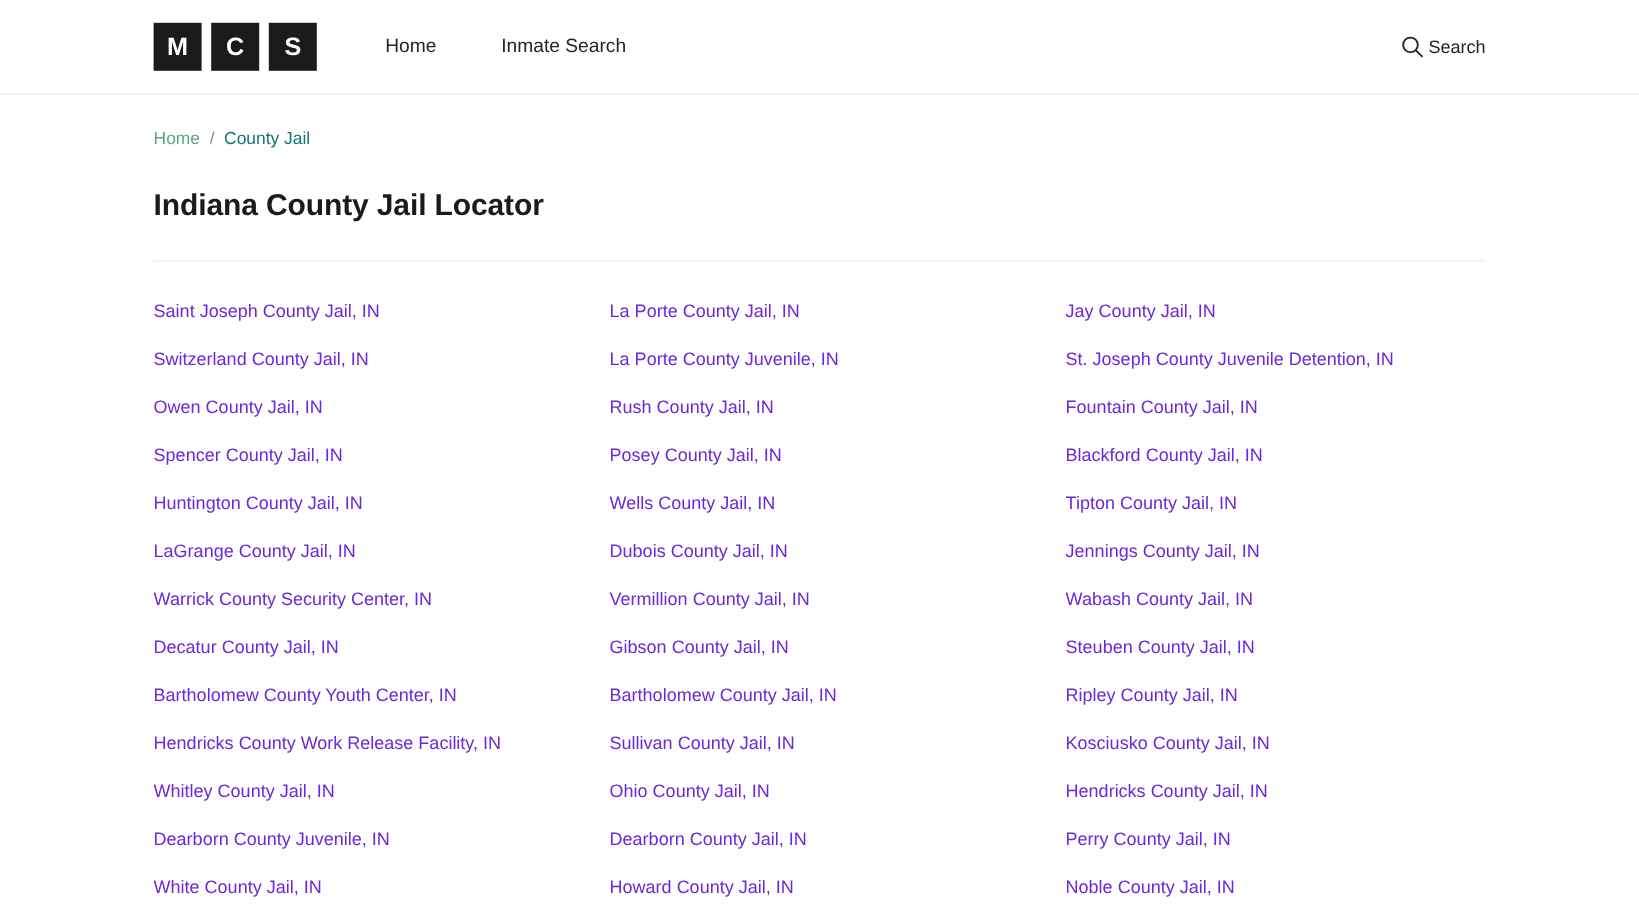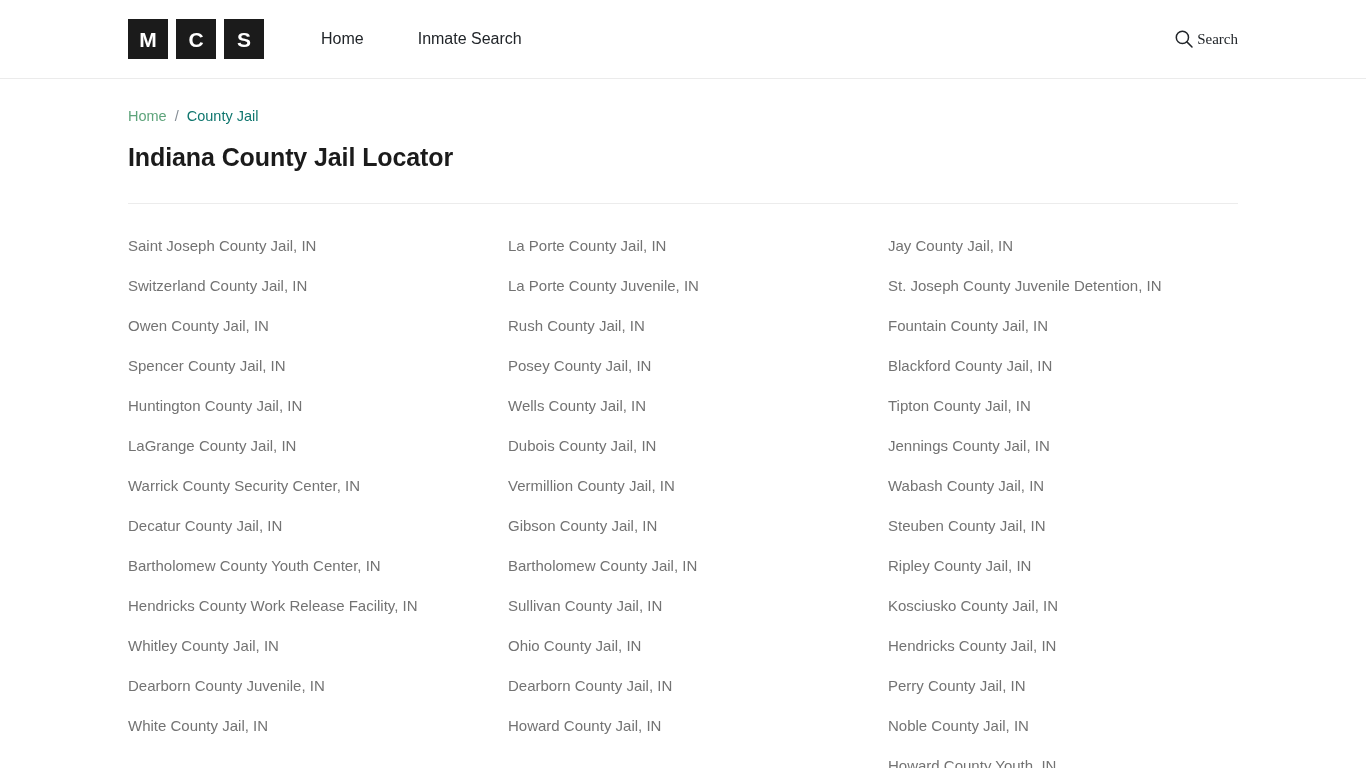--- a/index.html
+++ b/index.html
@@ -55,21 +55,20 @@
 
   .search-box {
     position: absolute;
     right: 128px;
     top: 0;
     height: 78px;
     display: flex;
     align-items: center;
     gap: 3px;
     cursor: pointer;
-    font-family: Liberation Serif, serif;
   }
   .search-icon-wrap {
     width: 20px;
     height: 20px;
     display: block;
   }
   .search-label {
     font-size: 15px;
     color: #212529;
   }
@@ -92,40 +91,40 @@
   .breadcrumb-sep {
     margin: 0 8px;
     color: #868e96;
   }
   .breadcrumb-current { color: #0f766e; }
 
   .page-title {
     font-size: 25px;
     font-weight: bold;
     color: #1b1b1b;
-    margin-top: 19px;
+    margin-top: 33px;
     letter-spacing: -0.1px;
   }
 
   .divider {
     height: 1px;
     background: #ececec;
     margin-top: 31px;
   }
 
   .jail-grid {
     display: grid;
     grid-template-columns: 380px 380px 380px;
     margin-top: 22px;
   }
   .jail-col { display: block; }
   .jail-link {
     display: block;
     font-size: 15px;
-    color: #737373;
+    color: #6d28d9;
     text-decoration: none;
     line-height: 40px;
     height: 40px;
     white-space: nowrap;
   }
 </style>
 </head>
 <body>
 
 <div class="header">

